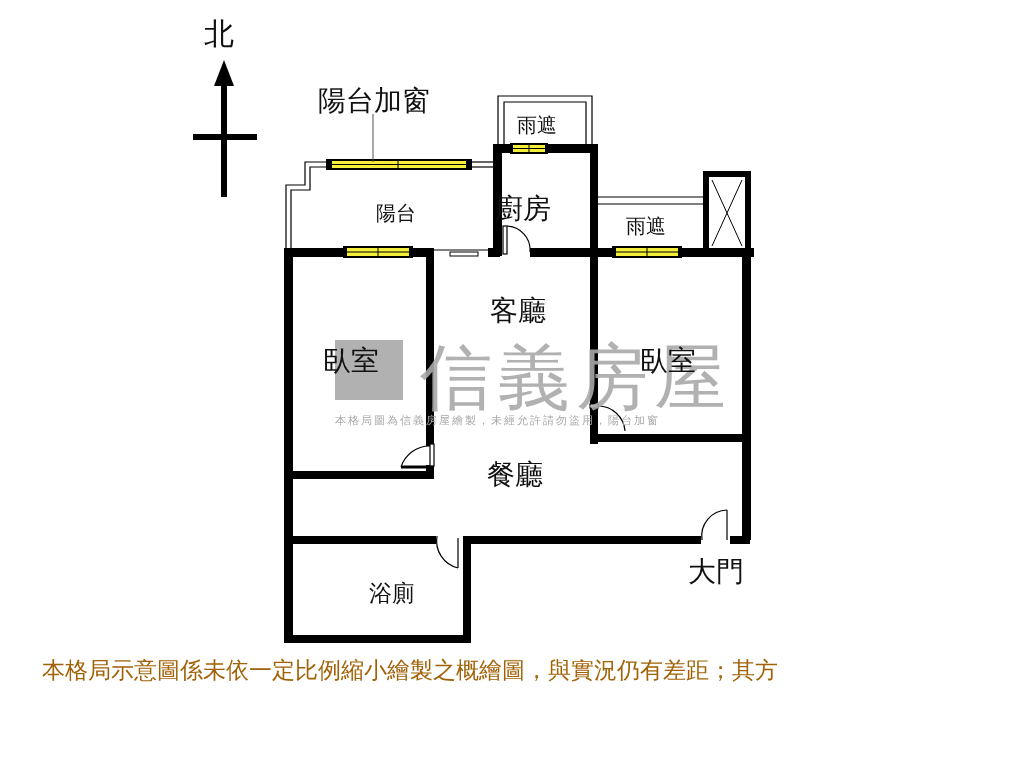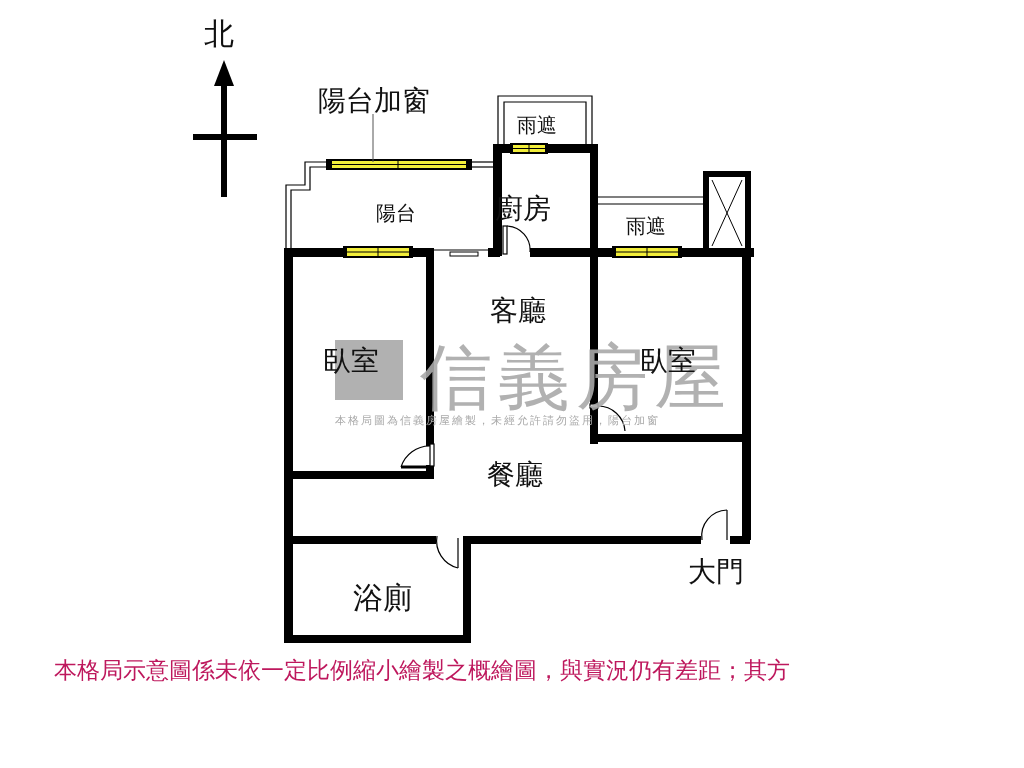--- a/index.html
+++ b/index.html
@@ -1,26 +1,26 @@
 <!DOCTYPE html>
 <html><head>
 <meta charset="utf-8">
 <style>
   html, body { margin:0; padding:0; background:#ffffff; }
   body { width:1024px; height:768px; position:relative; overflow:hidden; font-family:"DejaVu Serif", "Liberation Serif", serif; }
   #plan { position:absolute; left:0; top:0; width:1024px; height:768px; }
   .lbl { position:absolute; color:#111; white-space:nowrap; font-family:"DejaVu Serif","Liberation Serif",serif; }
   .big { font-size:30px; }
   .mid { font-size:28px; }
-  .sm { font-size:30px; }
+  .sm { font-size:23px;margin-left:16px; }
   .xs { font-size:20px; }
   .wm-text { position:absolute; color:#a9a9a9; font-family:"DejaVu Sans","Liberation Sans",sans-serif; font-size:72px; letter-spacing:6px; opacity:0.9; }
   .wm-sub { position:absolute; color:#a9a9a9; font-family:"DejaVu Sans","Liberation Sans",sans-serif; font-size:11px; letter-spacing:2px; }
   .wm-logo { position:absolute; background:#a9a9a9; opacity:0.9; }
-  .note { position:absolute; left:54px; top:655px; width:930px; font-size:23px; line-height:30px; color:#be185d; font-family:"DejaVu Serif","Liberation Serif",serif; }
+  .note { position:absolute; left:42px; top:655px; width:930px; font-size:23px; line-height:30px; color:#a16207; font-family:"DejaVu Serif","Liberation Serif",serif; }
   .note div { white-space:nowrap; }
 </style>
 </head>
 <body>
 
 <svg id="plan" viewBox="0 0 1024 768" xmlns="http://www.w3.org/2000/svg">
 
   <g>
     <line x1="224" y1="85" x2="224" y2="197" stroke="#000" stroke-width="6"></line>
     <polygon points="224,60 214,86 234,86" fill="#000"></polygon>

